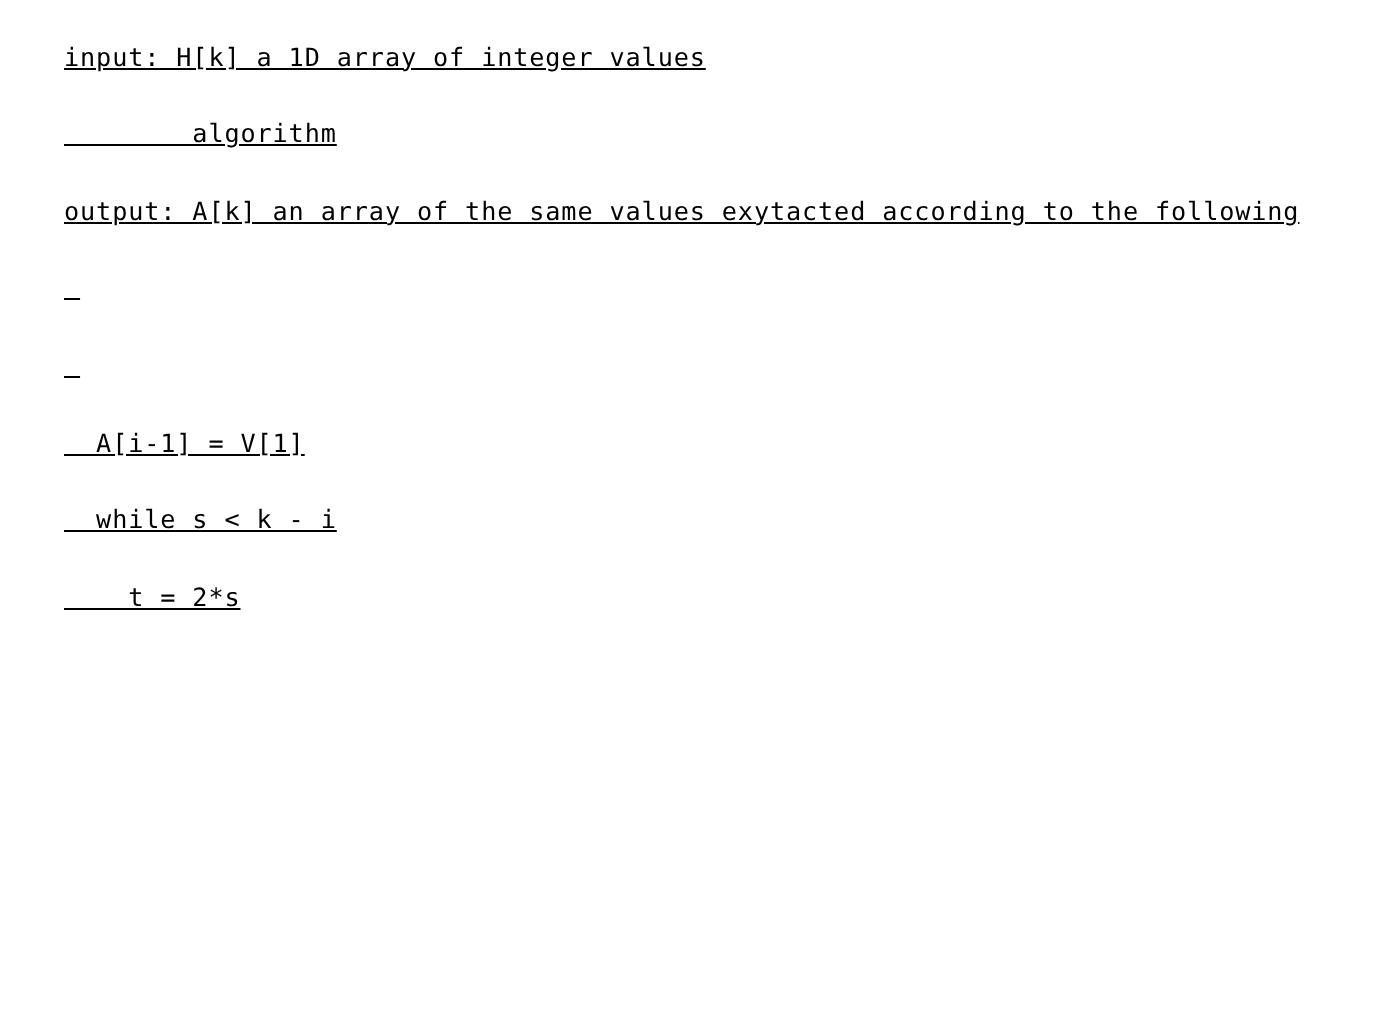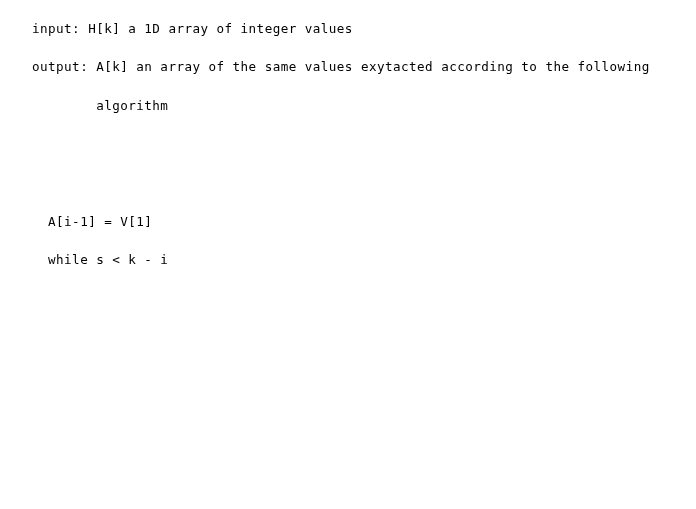--- a/index.html
+++ b/index.html
@@ -26,35 +26,37 @@
     letter-spacing: 0.44px;
     white-space: pre;
     -webkit-font-smoothing: none;
     font-kerning: none;
     font-variant-ligatures: none;
   }
   .code-line {
     display: block;
     min-height: 19.3px;
     white-space: pre;
+    text-decoration: underline;
   }
   .code-line.blank-line {
     height: 19.3px;
   }
 </style>
 </head>
 <body>
 
 <pre id="pseudocode-listing"><span class="code-line">input: H[k] a 1D array of integer values</span>
+<span class="code-line">        algorithm</span>
 <span class="code-line">output: A[k] an array of the same values exytacted according to the following</span>
-<span class="code-line">        algorithm</span>
 <span class="code-line blank-line">&nbsp;</span>
 <span class="code-line blank-line">&nbsp;</span>
 <span class="code-line">  A[i-1] = V[1]</span>
 <span class="code-line">  while s &lt; k - i</span>
+<span class="code-line">    t = 2*s</span>
 
 
 
 
 
 
 
 
 
 

